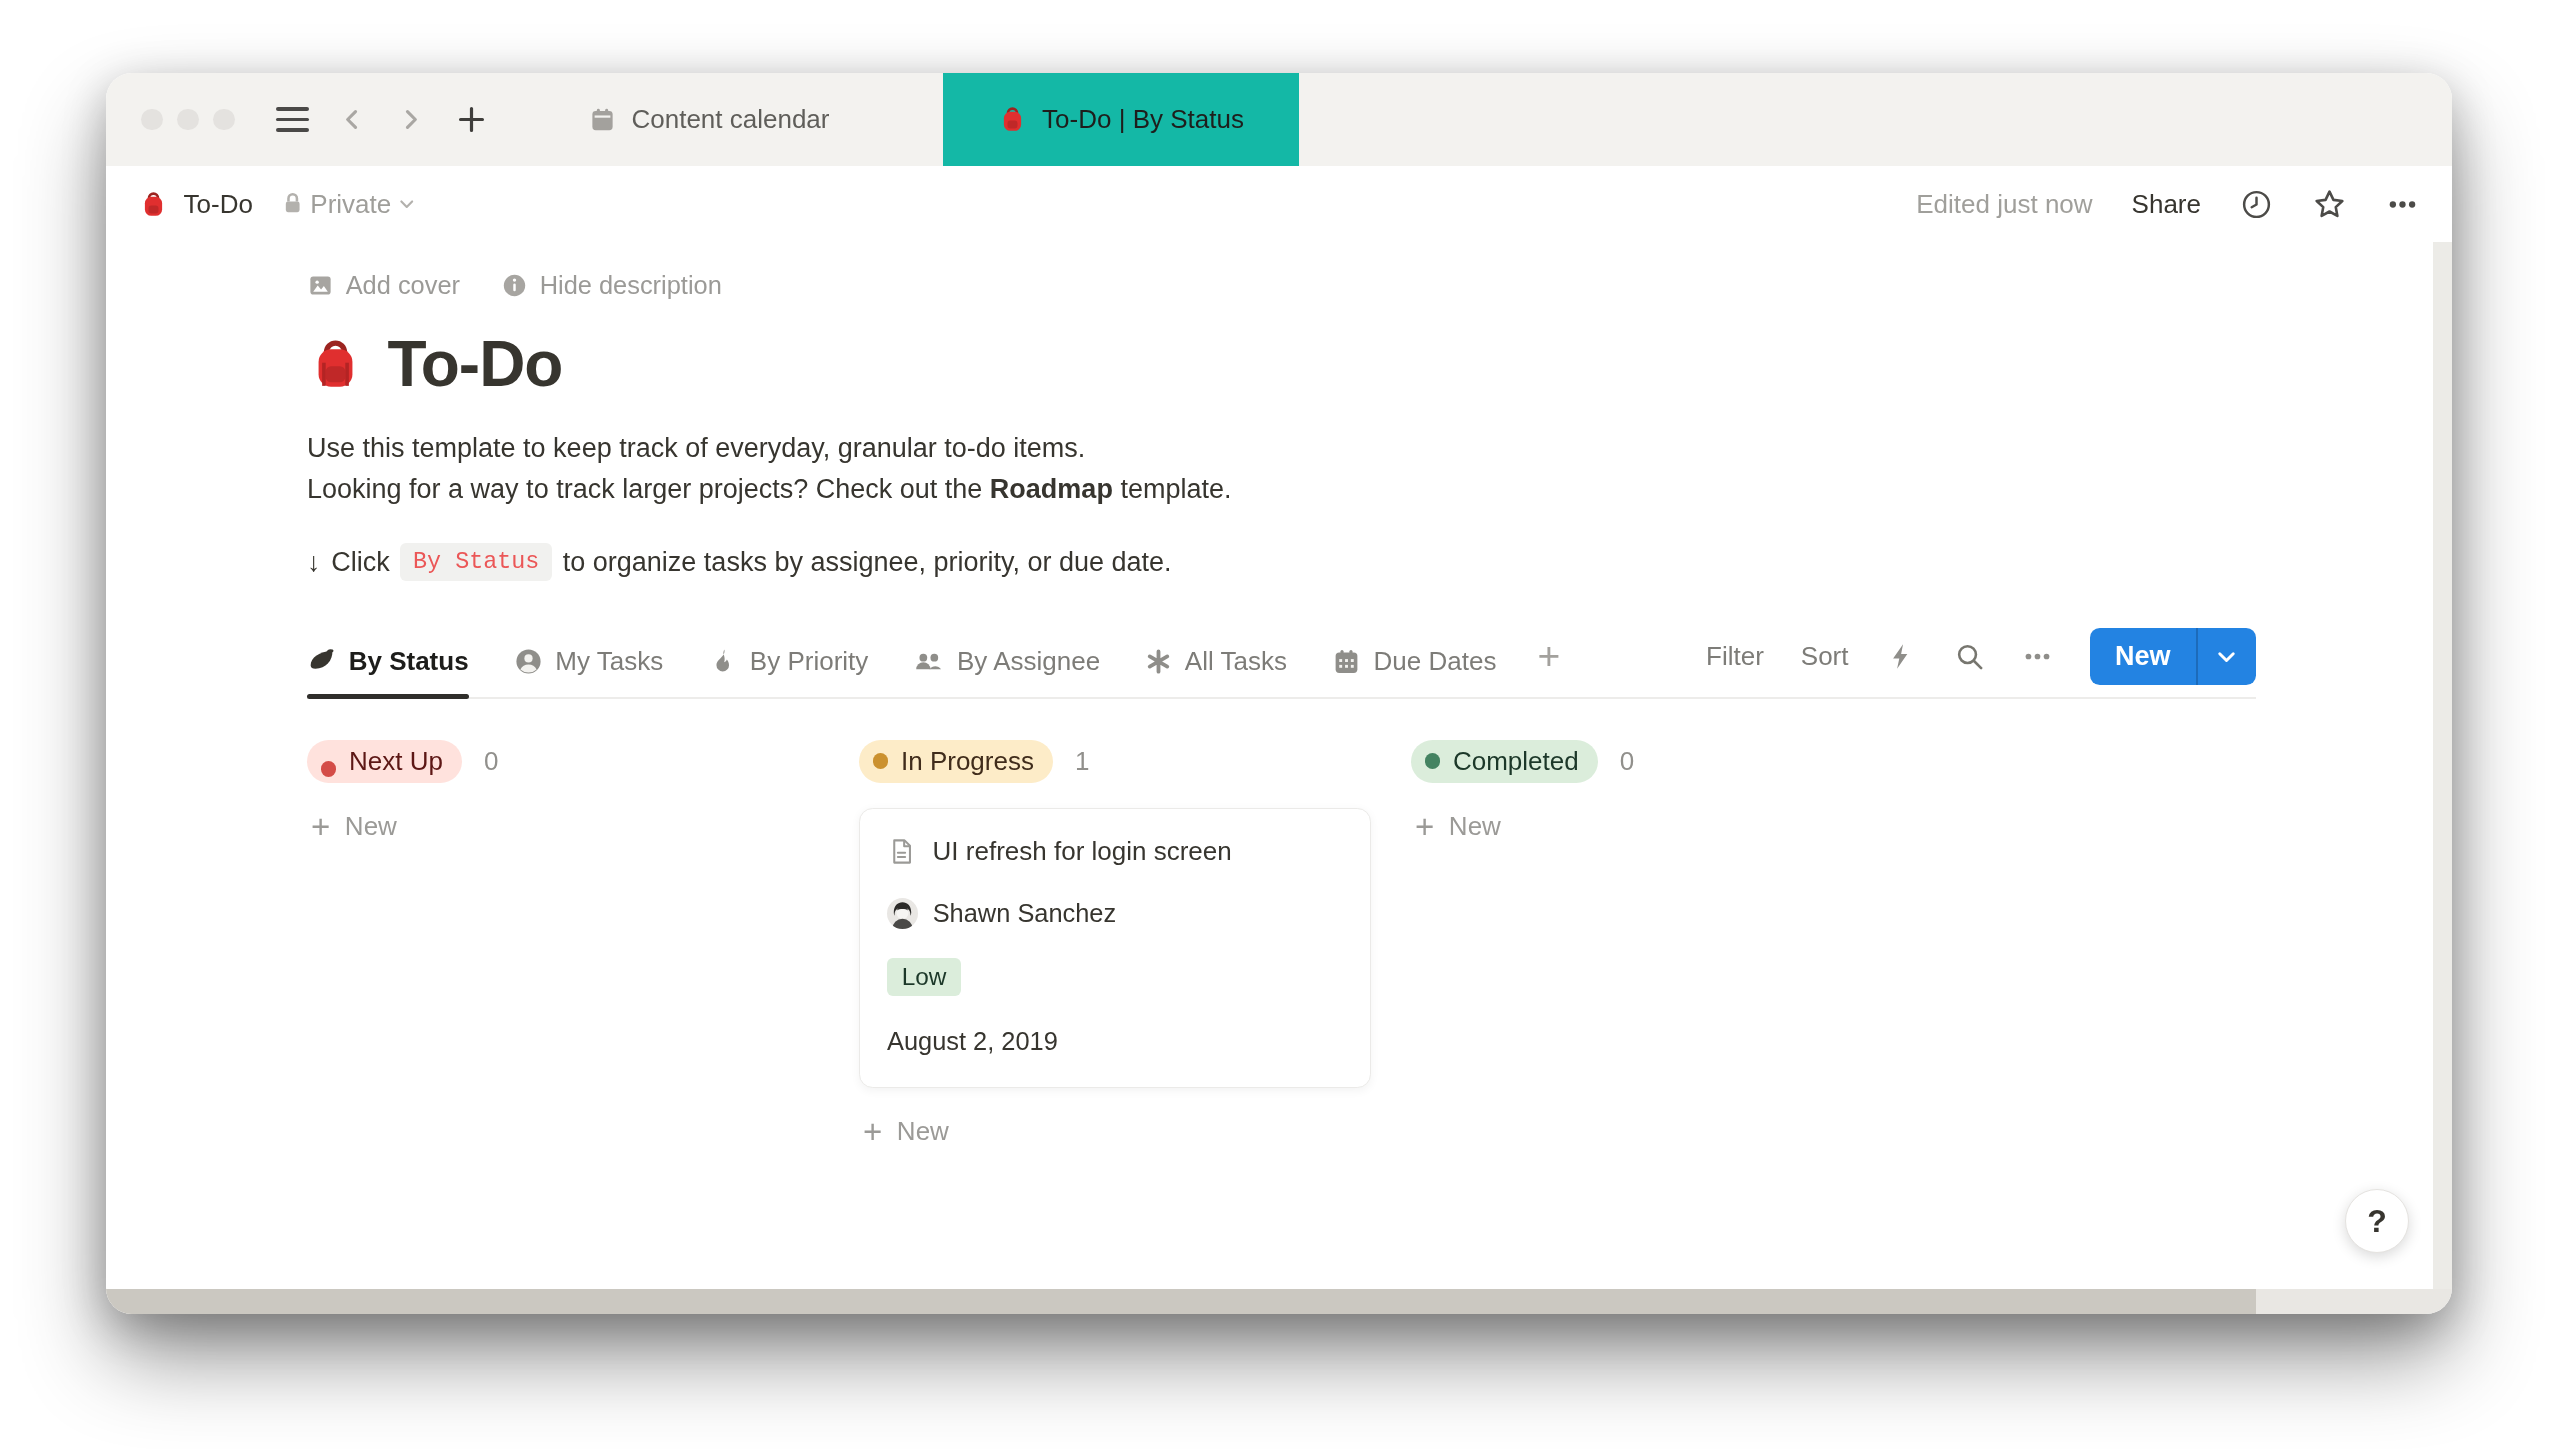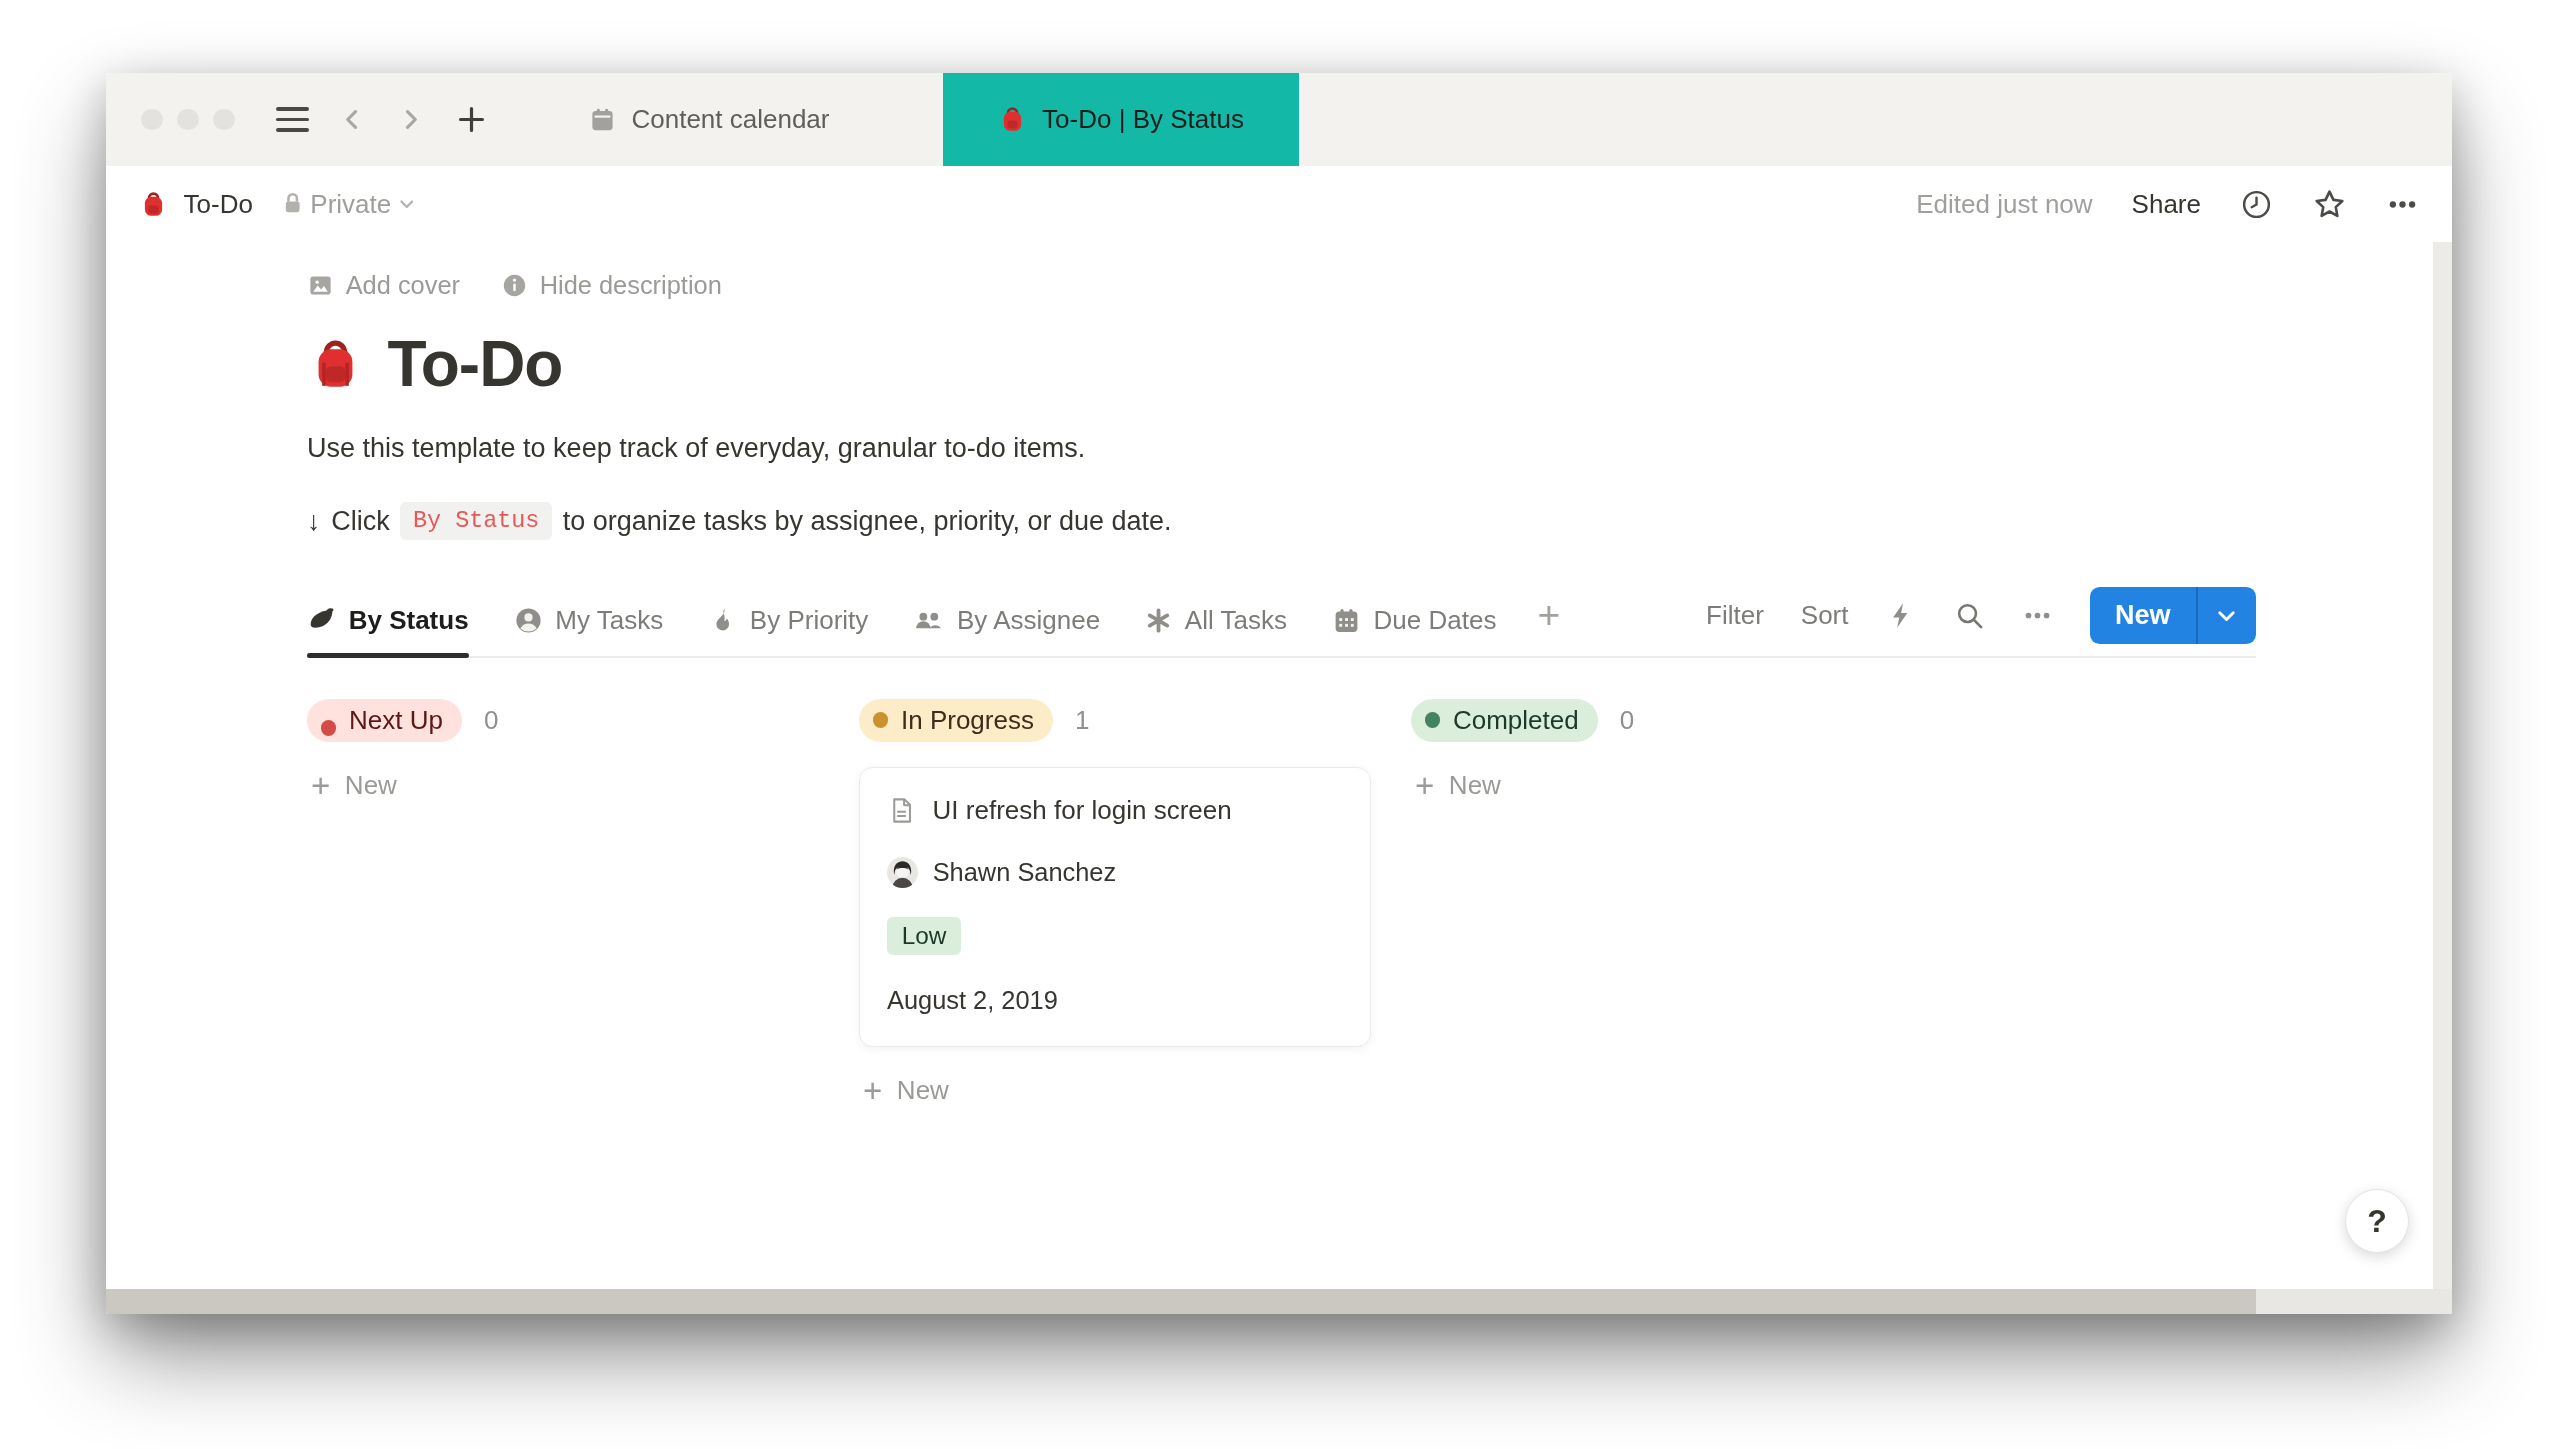--- a/index.html
+++ b/index.html
@@ -1,21 +1,21 @@
 <!DOCTYPE html>
 <html><head>
 <meta charset="utf-8">
 <style>
   * { box-sizing: border-box; margin: 0; padding: 0; }
   html,body { width:2563px; height:1450px; background:#ffffff; overflow:hidden;
               font-family:"Liberation Sans","DejaVu Sans",sans-serif; color:#37352f; }
 
   
   .window{ position:absolute; left:106px; top:73px; width:2346px; height:1241px;
-           background:#fff; border-radius:2px; overflow:hidden;
+           background:#fff; border-radius:26px; overflow:hidden;
            box-shadow:0 44px 88px -4.9px rgba(0,0,0,.45), 0 11.7px 44px rgba(0,0,0,.22); }
 
   
   .tabbar{ height:93px; background:#f3f2ef; display:flex; align-items:stretch; }
   .win-controls{ display:flex; align-items:center; gap:14.7px; padding-left:35px; }
   .light{ width:21.5px; height:21.5px; border-radius:50%; background:#e4e2df; }
   .nav-controls{ display:flex; align-items:center; gap:29px; padding-left:41px; }
   .hamburger{ display:flex; flex-direction:column; gap:6.8px; }
   .hamburger span{ width:33px; height:3.9px; background:#4a4947; border-radius:2px; }
   .tab{ display:flex; align-items:center; gap:15.6px; padding:0 45px; margin-left:55px;
@@ -235,20 +235,21 @@
             <rect x="10.5" y="17" width="11" height="9" rx="3" fill="#c02828"></rect>
             <path d="M9.5 28V15" stroke="#b32424" stroke-width="2"></path>
             <path d="M22.5 28V15" stroke="#b32424" stroke-width="2"></path>
           </svg>
       </span>
       <span class="page-title">To-Do</span>
     </div>
 
     <div class="desc">
       <div><span>Use this template to keep track of everyday, granular to-do items.</span></div>
+      <div><span>Looking for a way to track larger projects? Check out the </span><b>Roadmap</b><span> template.</span></div>
     </div>
 
     <div class="callout">
       <span class="gap">↓</span>
       <span class="gap">Click</span>
       <span class="code-chip" style="color: rgb(235, 87, 87);">By Status</span>
       <span>to organize tasks by assignee, priority, or due date.</span>
     </div>
 
     <div class="views">

